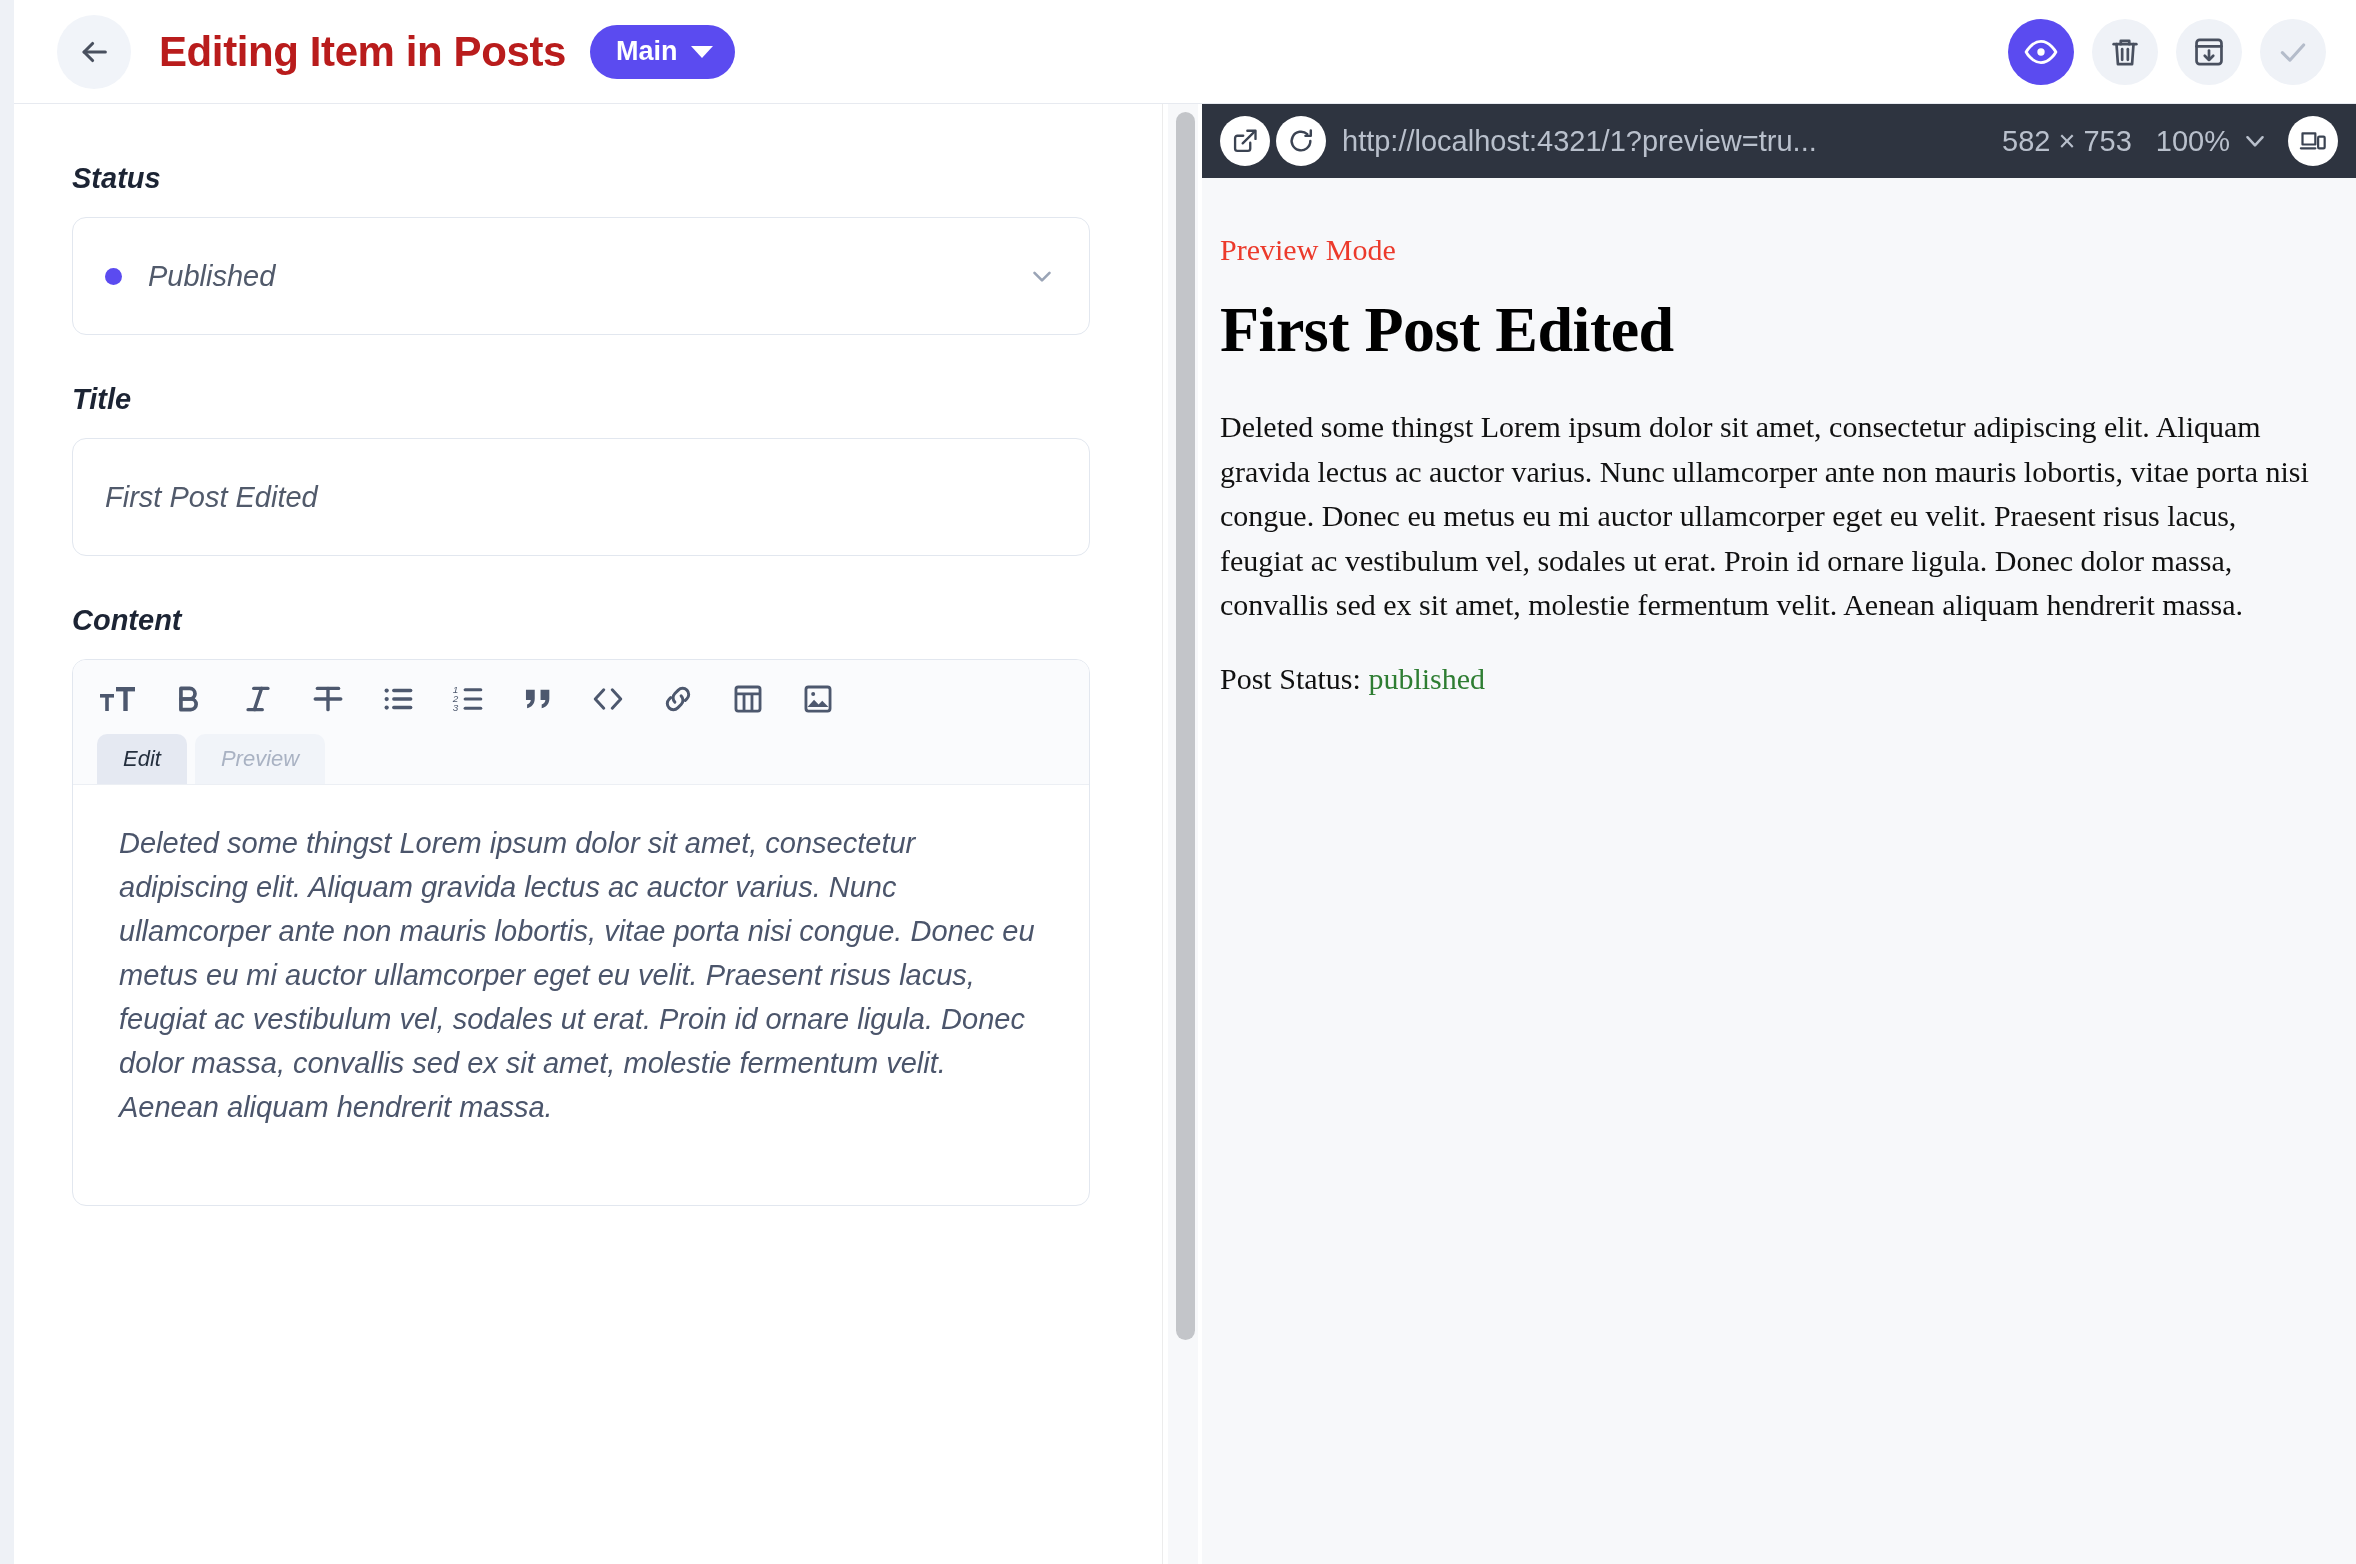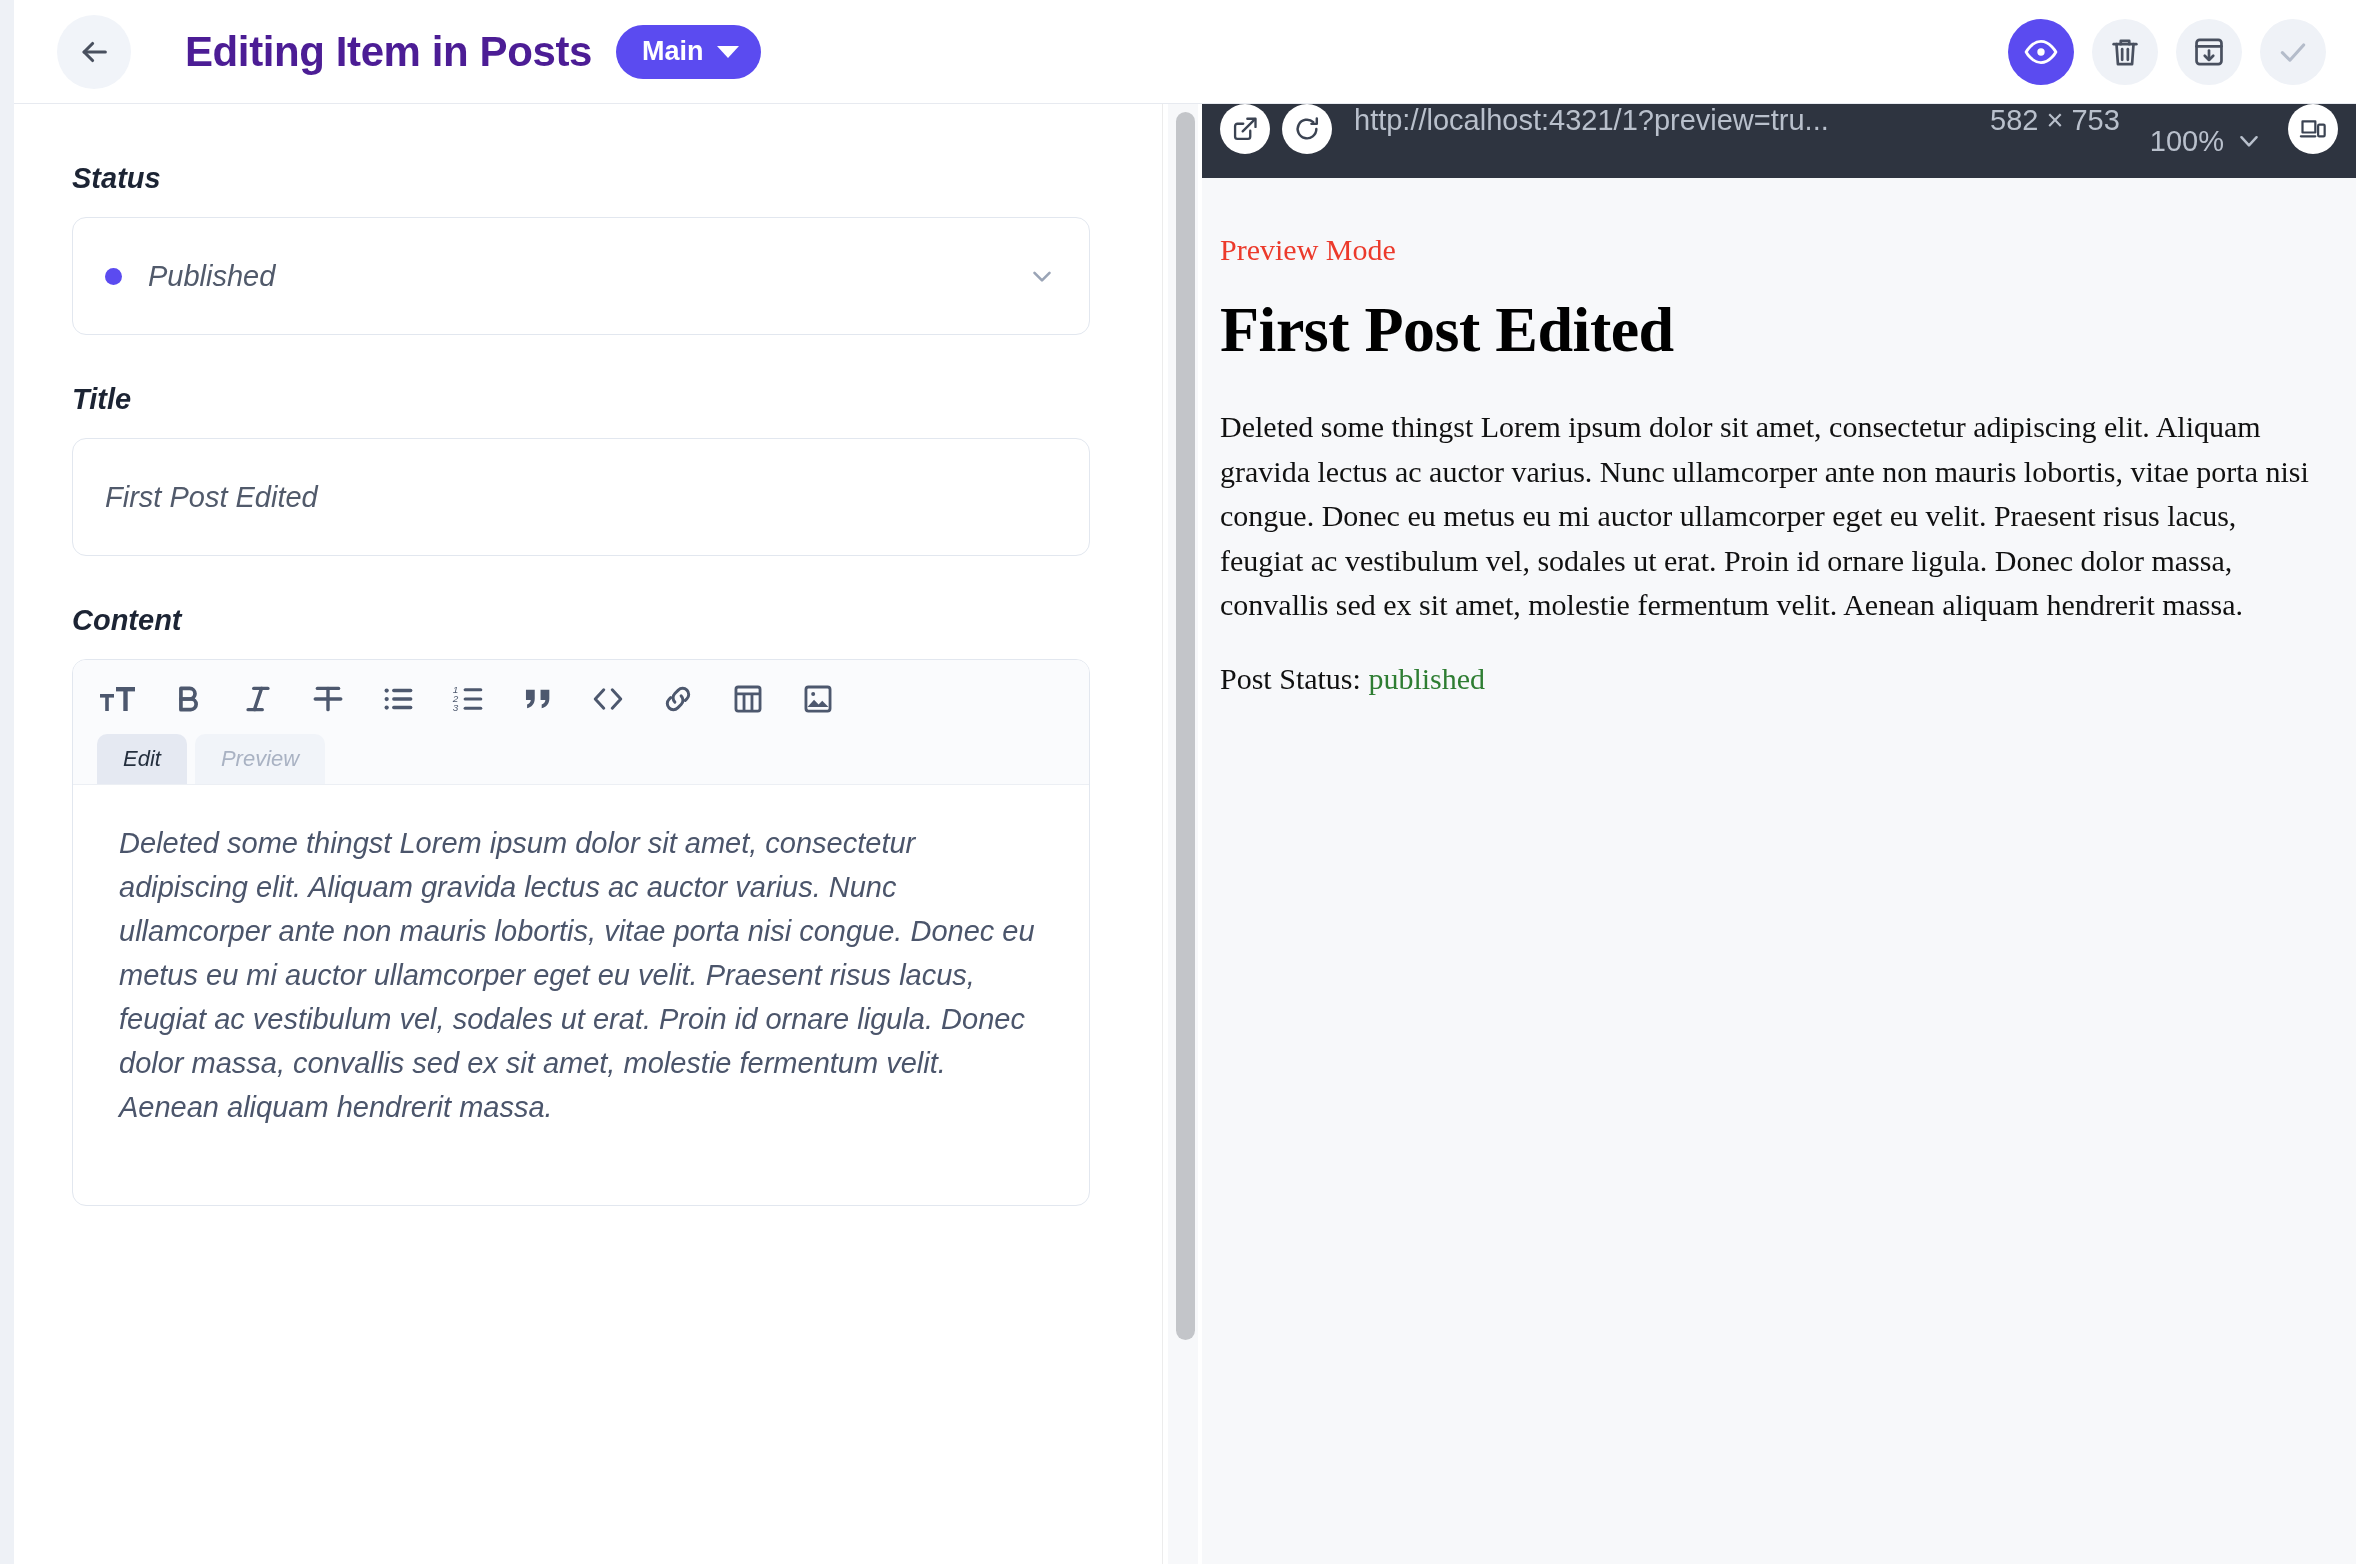--- a/index.html
+++ b/index.html
@@ -45,22 +45,22 @@
     justify-content: center;
     flex: 0 0 auto;
     cursor: pointer;
     border: none;
   }
   .back-btn svg { width: 34px; height: 34px; display: block; }
 
   .header-title {
     font-size: 42px;
     font-weight: bold;
-    color: #4c1d95;
-    margin-left: 54px;
+    color: #b91c1c;
+    margin-left: 28px;
     letter-spacing: -0.4px;
     white-space: nowrap;
   }
 
   .branch-badge {
     margin-left: 24px;
     background: #5b4bf0;
     color: #ffffff;
     border-radius: 999px;
     height: 54px;
@@ -229,22 +229,23 @@
     width: 1154px;
     height: 1460px;
     background: #f7f8fa;
     overflow: hidden;
   }
 
   .preview-toolbar {
     height: 74px;
     background: #2e3440;
     display: flex;
+    align-items: center;
     padding: 0 18px 0 18px;
-    gap: 12px;
+    gap: 6px;
   }
   .circ-btn {
     width: 50px; height: 50px;
     border-radius: 50%;
     background: #ffffff;
     display: flex; align-items: center; justify-content: center;
     cursor: pointer; flex: 0 0 auto;
   }
   .circ-btn svg { width: 28px; height: 28px; display: block; }
   .url-text {

